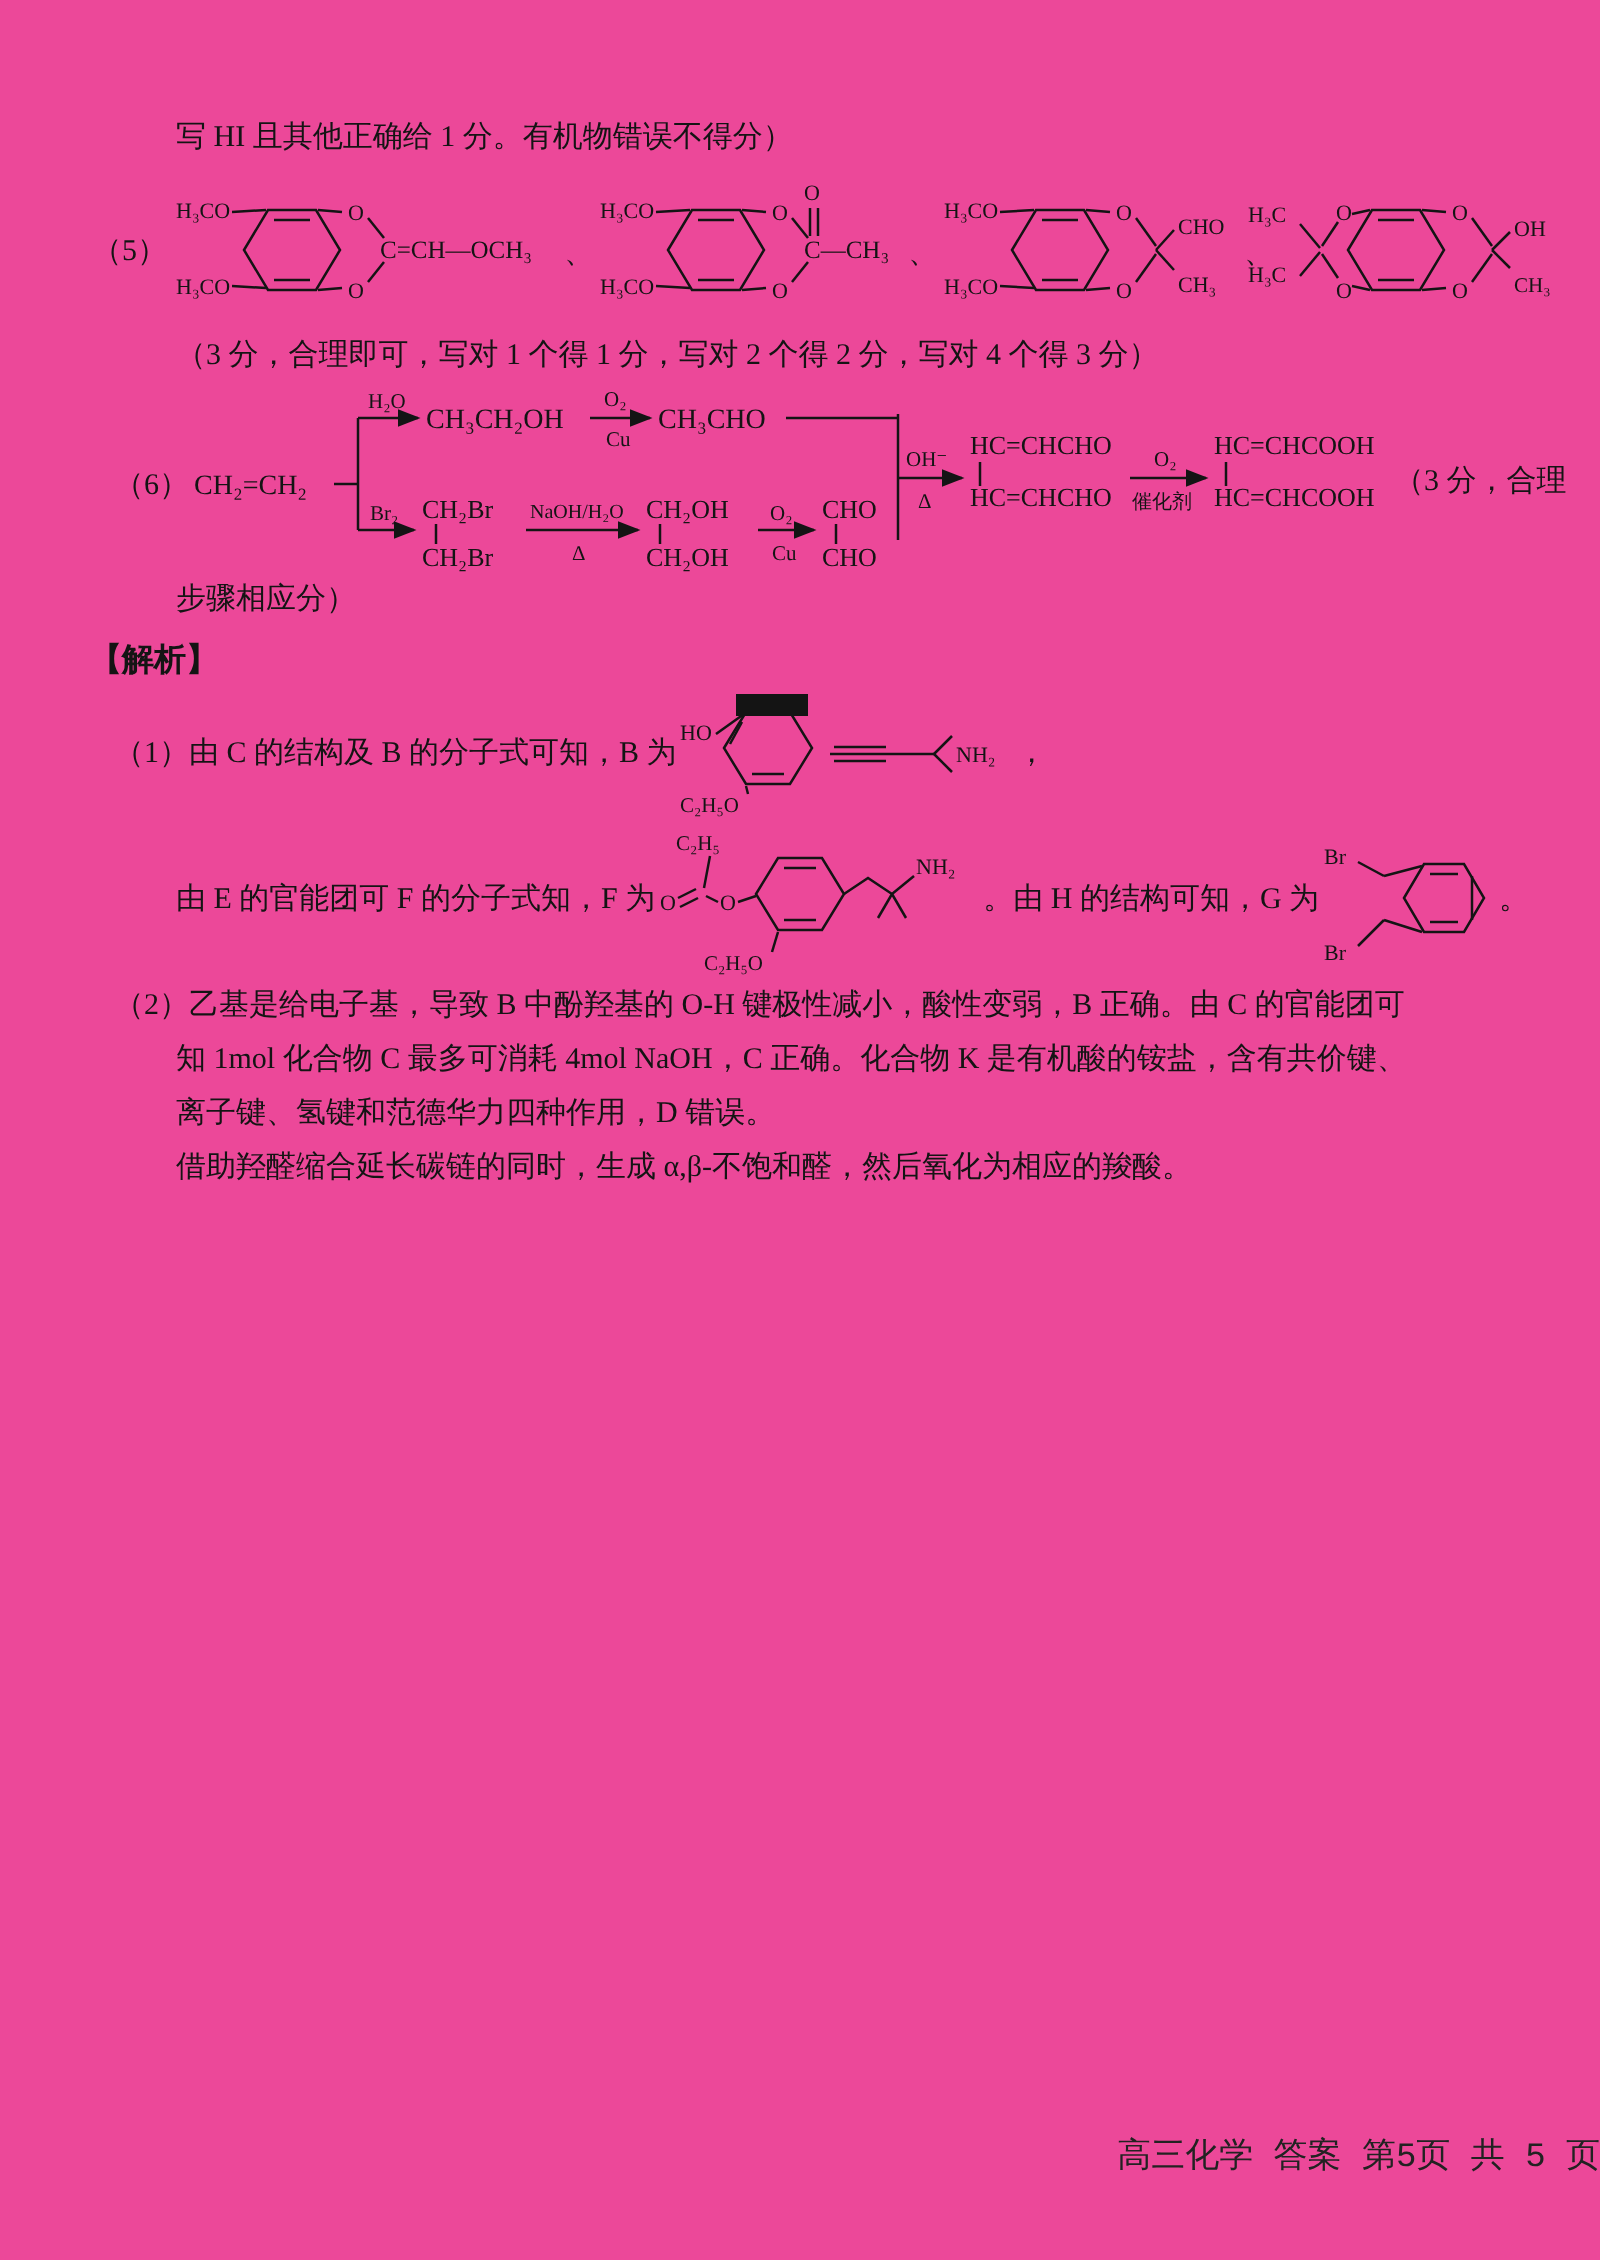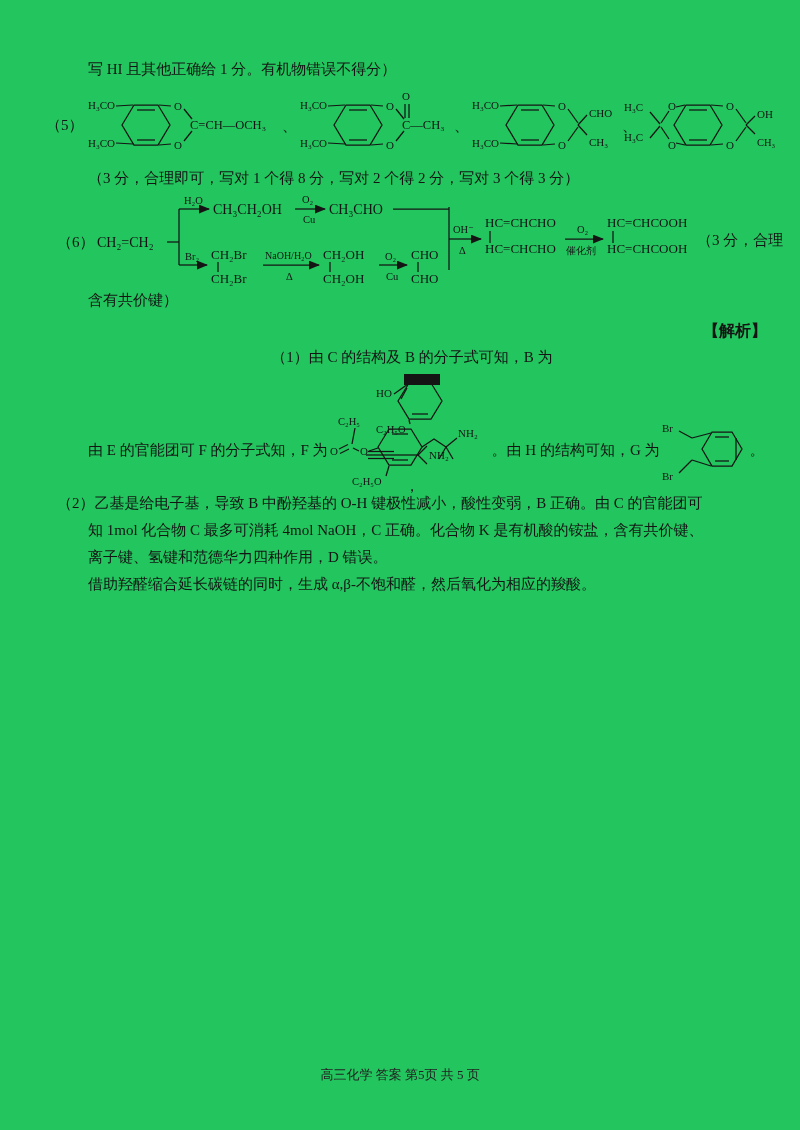--- a/index.html
+++ b/index.html
@@ -1,29 +1,29 @@
 <!DOCTYPE html>
 <html><head>
 <meta charset="utf-8">
 <style>
   html,body{margin:0;padding:0;background:#9a9a9a;}
-  .page{position:relative;width:800px;height:1130px;background:#22c55e;margin:0 auto;
+  .page{position:relative;width:800px;height:1130px;background:#ec4899;margin:0 auto;
         font-family:"Liberation Serif","DejaVu Serif",serif;color:#141414;overflow:hidden;}
   .content{position:absolute;left:57px;top:56px;width:710px;}
   .tline{font-size:15px;line-height:27px;white-space:nowrap;}
   .ind{padding-left:31px;}
-  .hdr{font-weight:bold;font-size:16px;margin-left:-12px;margin-top:3px;text-align:right;}
+  .hdr{font-weight:bold;font-size:16px;margin-left:-12px;margin-top:3px;}
   .pflex{display:flex;align-items:center;}
   .pflex span{flex:0 0 auto;}
   svg{display:block;overflow:visible;}
   svg text{font-family:"Liberation Serif","DejaVu Serif",serif;fill:#141414;}
   .sk line,.sk path,.sk polyline{stroke:#141414;stroke-width:1.25;fill:none;}
   .arr line{stroke:#141414;stroke-width:1.25;}
-  .footer{position:absolute;left:0;right:0;top:1066px;text-align:center;
-          font-size:13px;color:#222;}
+  .footer{position:absolute;left:0;right:0;top:1066px;text-align:right;
+          font-size:17px;color:#222;font-family:Liberation Mono, monospace;}
   .f10{font-size:10px;} .f105{font-size:10.5px;} .f11{font-size:11px;}
   .f125{font-size:12.5px;} .f13{font-size:13px;} .f14{font-size:14px;} .f15{font-size:15px;}
 </style>
 </head>
 <body>
 
 <div class="page">
   <div class="content">
 
     <div class="tline ind">写 HI 且其他正确给 1 分。有机物错误不得分）</div>
@@ -111,21 +111,21 @@
       <text class="f11" x="586" y="28">H₃C</text>
       <text class="f11" x="586" y="58">H₃C</text>
       <text class="f11" x="630" y="27">O</text>
       <text class="f11" x="630" y="66">O</text>
       <text class="f11" x="688" y="27">O</text>
       <text class="f11" x="688" y="66">O</text>
       <text class="f11" x="719" y="35">OH</text>
       <text class="f105" x="719" y="63">CH₃</text>
     </svg>
 
-    <div class="tline ind">（3 分，合理即可，写对 1 个得 8 分，写对 2 个得 2 分，写对 3 个得 3 分）</div>
+    <div class="tline ind">（3 分，合理即可，写对 1 个得 1 分，写对 2 个得 2 分，写对 4 个得 3 分）</div>
 
     <svg width="742" height="92" viewBox="0 0 742 92" style="margin-top:3px;">
       <defs>
         <marker id="ah" markerWidth="9" markerHeight="8" refX="8" refY="3.5" orient="auto">
           <path d="M0,0 L9,3.5 L0,7 Z" fill="#141414"></path>
         </marker>
       </defs>
       <text class="f15" x="0" y="52">（6）</text>
       <text class="f14" x="40" y="52">CH₂=CH₂</text>
       <g class="arr">
@@ -166,25 +166,25 @@
       <text class="f105" x="402" y="59">Δ</text>
       <text class="f13" x="428" y="32">HC=CHCHO</text>
       <text class="f13" x="428" y="58">HC=CHCHO</text>
       <text class="f105" x="520" y="38">O₂</text>
       <text class="f10" x="509" y="59">催化剂</text>
       <text class="f13" x="550" y="32">HC=CHCOOH</text>
       <text class="f13" x="550" y="58">HC=CHCOOH</text>
       <text class="f15" x="640" y="50">（3 分，合理</text>
     </svg>
 
-    <div class="tline ind">含有共价键）</div>
+    <div class="tline ind">步骤相应分）</div>
 
     <div class="tline hdr">【解析】</div>
 
-    <div class="tline pflex" style="height:66px;flex-direction:column;">
+    <div class="tline pflex" style="height:66px;">
       <span>（1）由 C 的结构及 B 的分子式可知，B 为</span>
       <svg width="72" height="66" viewBox="0 0 72 66" style="margin:0 2px;">
         <g class="sk">
           <path d="M22,30 L33,12 L55,12 L66,30 L55,48 L33,48 Z"></path>
           <line x1="36" y1="43" x2="52" y2="43"></line>
           <line x1="25" y1="28" x2="31" y2="17"></line>
           <line x1="18" y1="23" x2="32" y2="13"></line>
           <line x1="34" y1="53" x2="33" y2="49"></line>
         </g>
         <rect x="28" y="3" width="36" height="11" fill="#141414"></rect>

